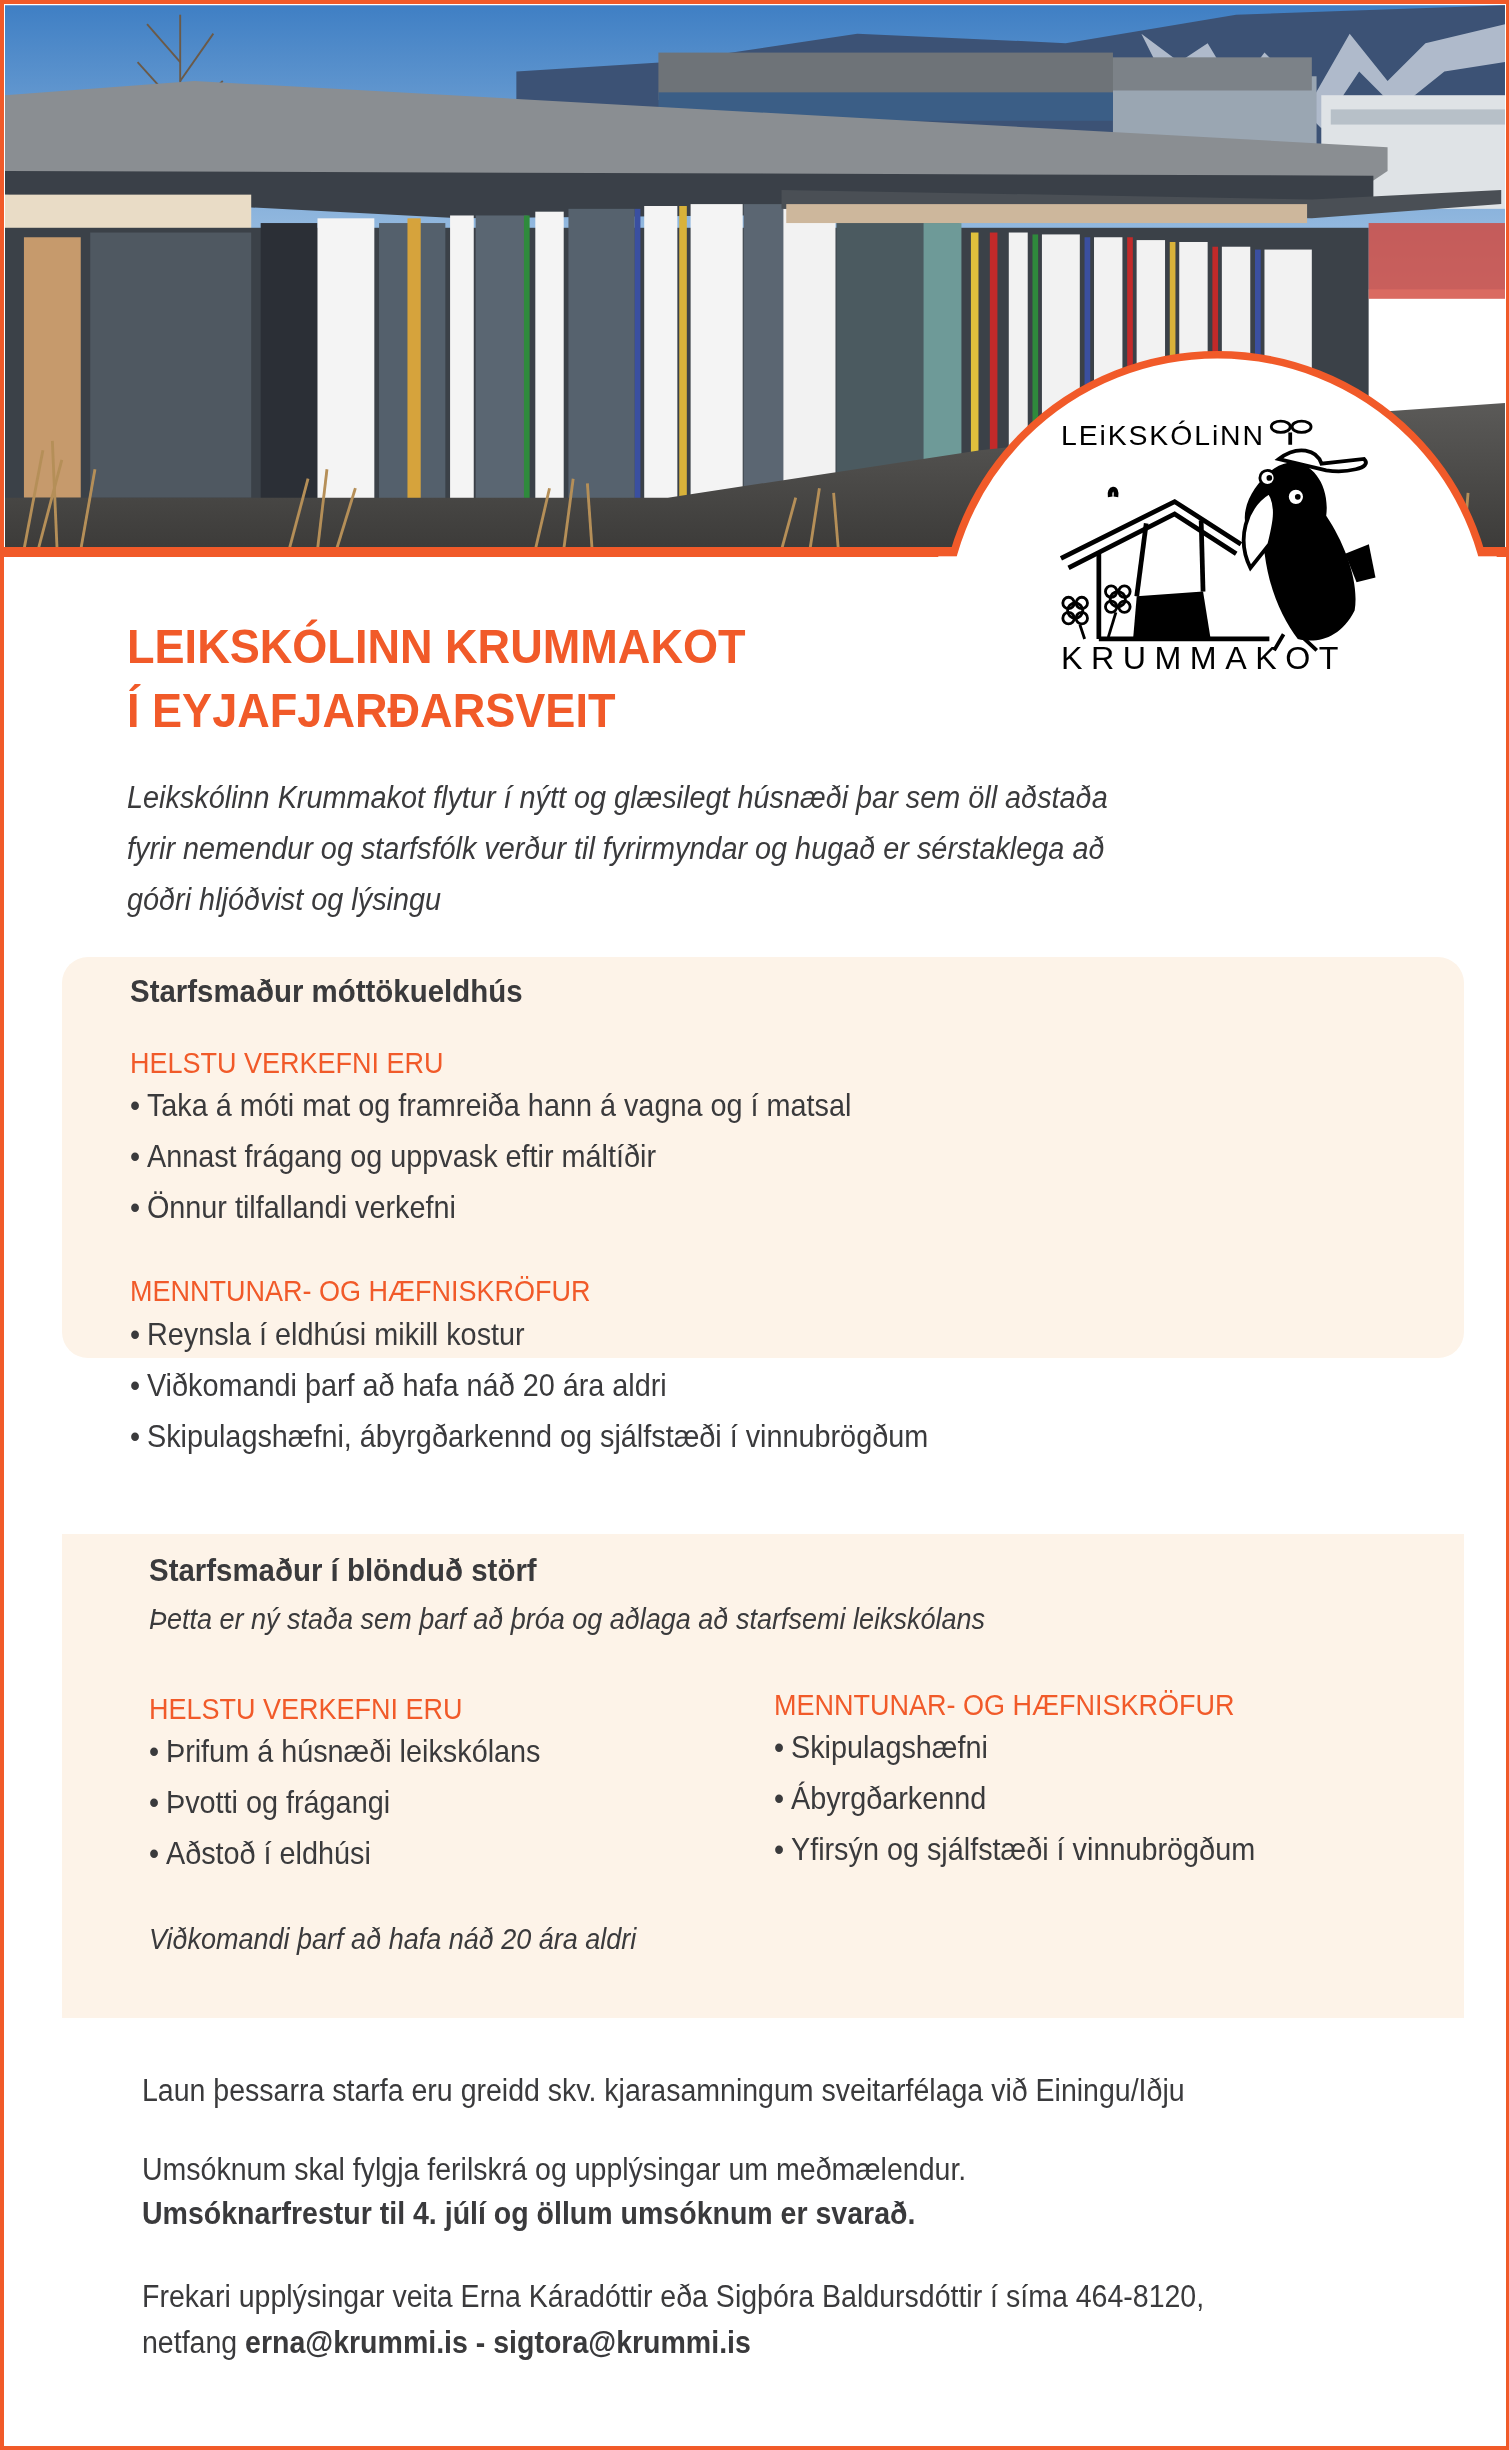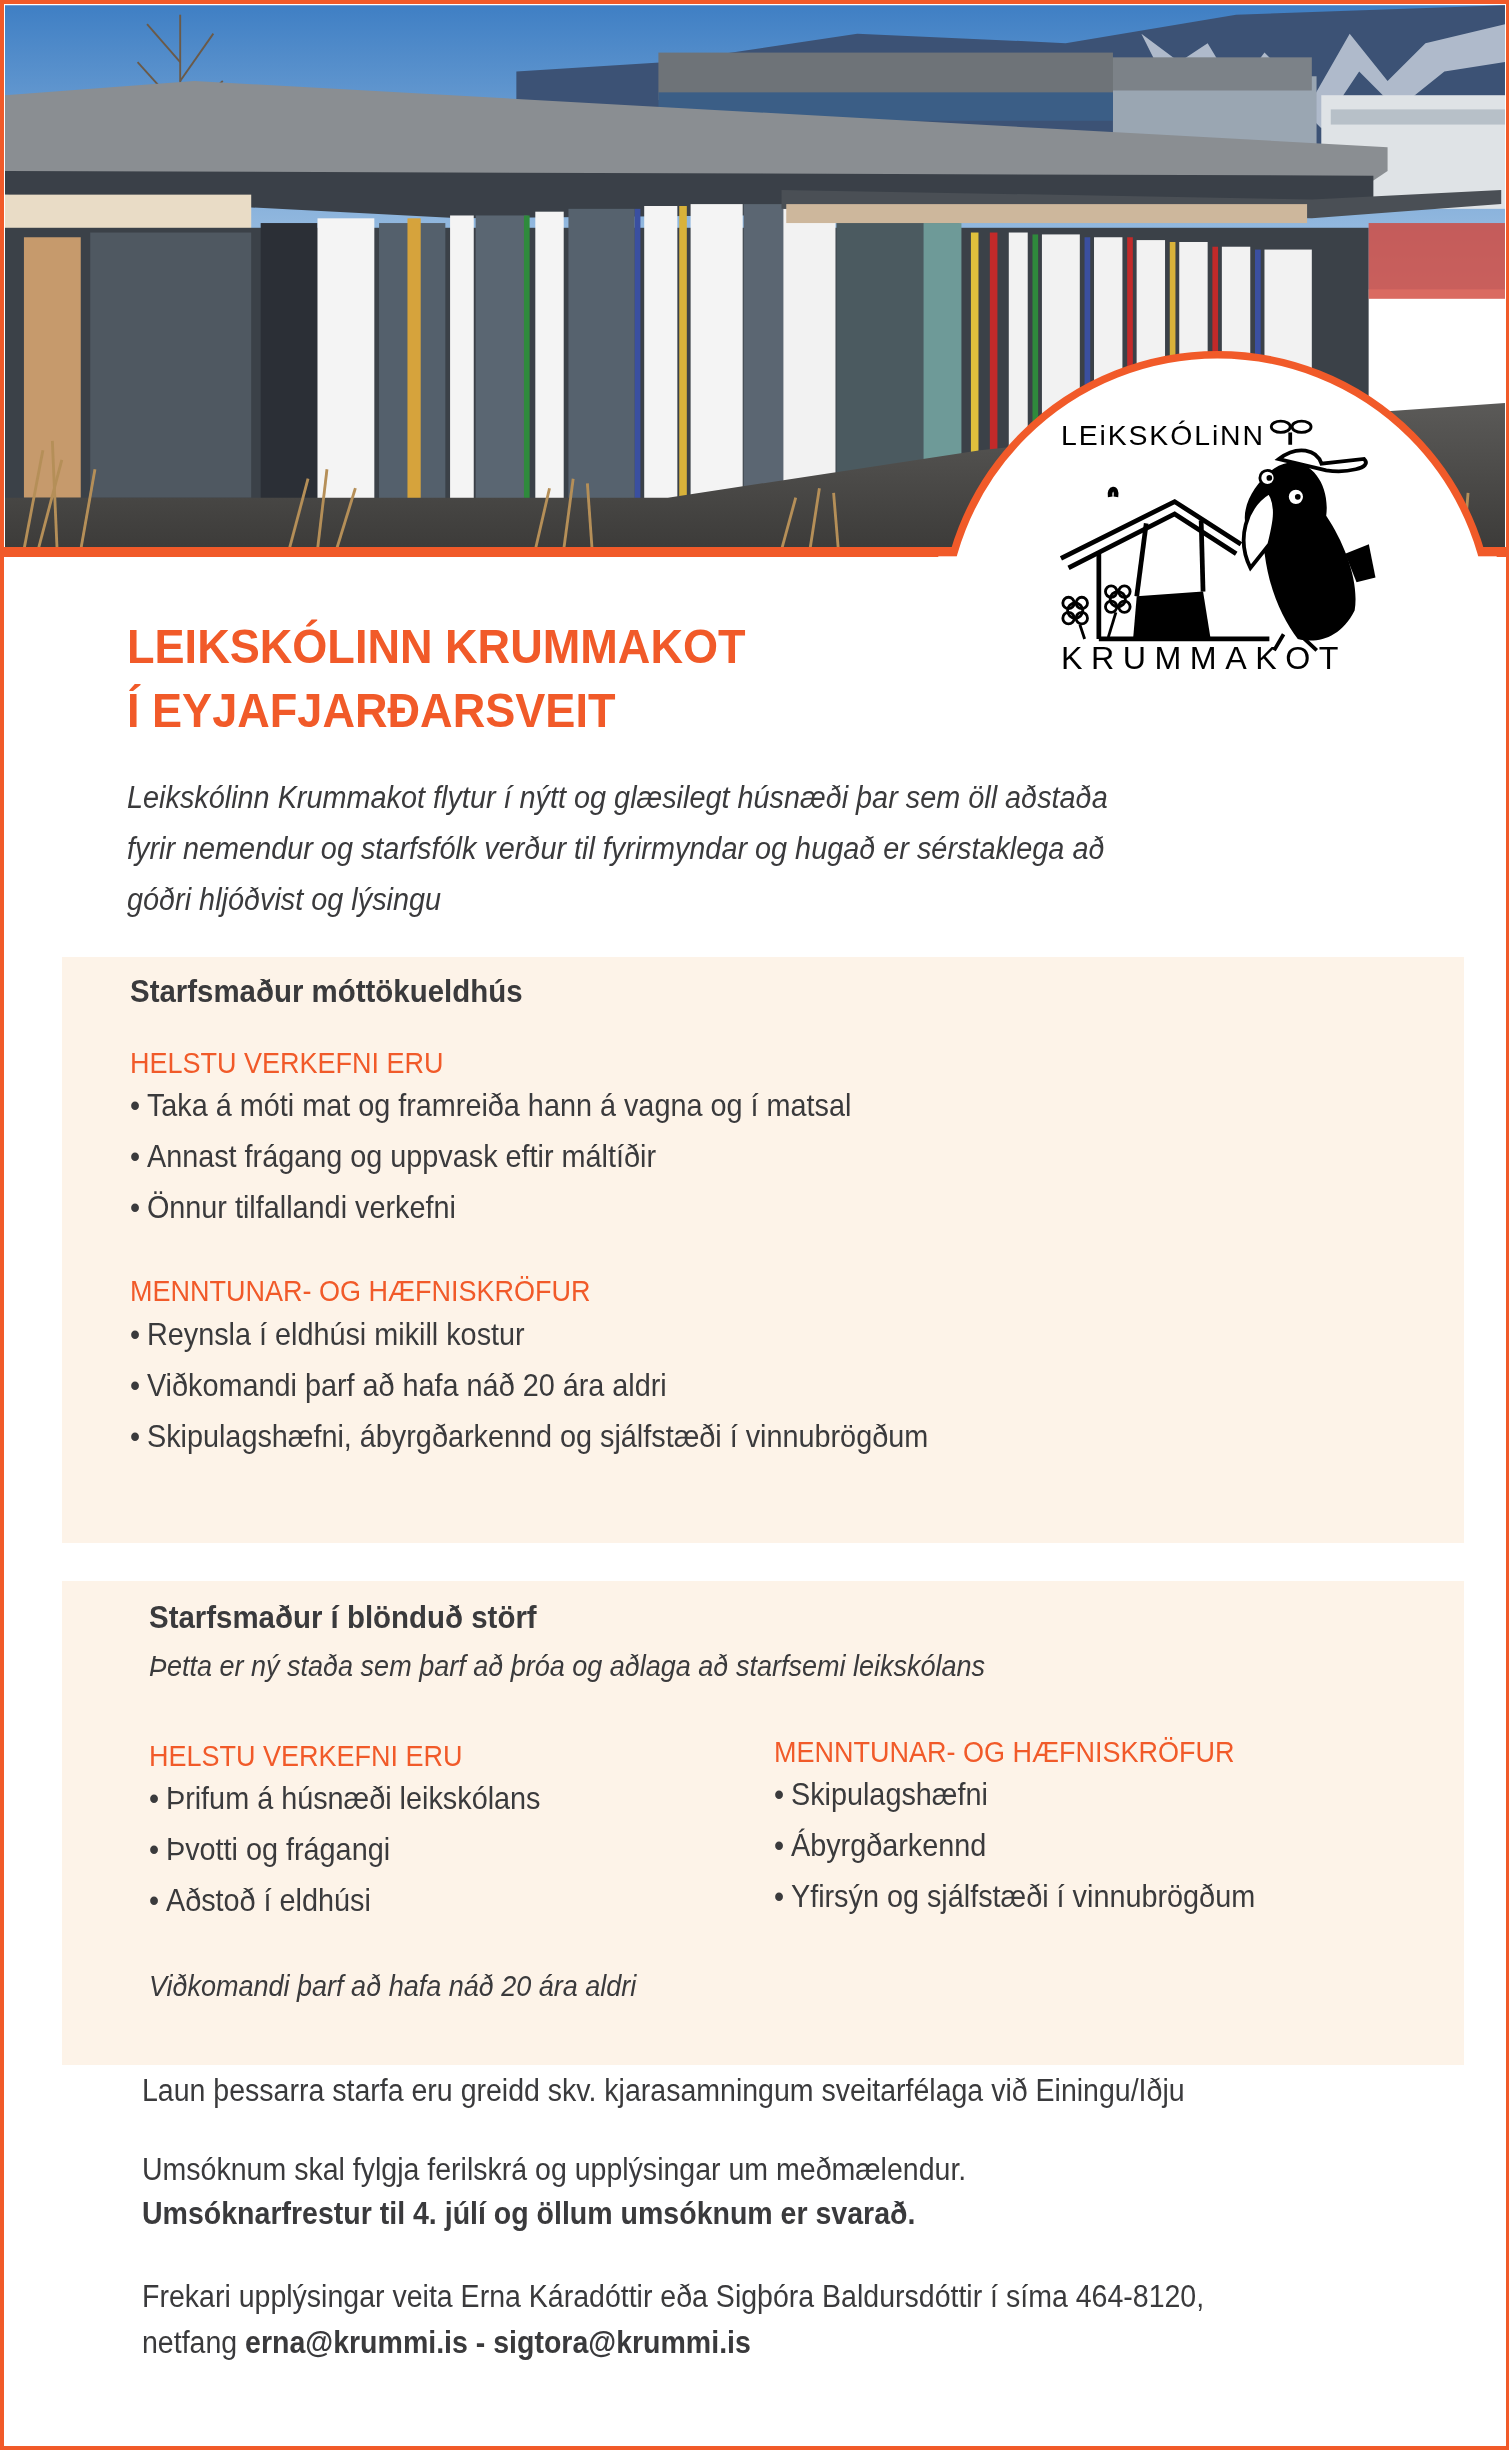--- a/index.html
+++ b/index.html
@@ -7,22 +7,22 @@
   .frame { position: absolute; left: 0; top: 0; width: 1510px; height: 2450px; box-sizing: border-box; border: 4.7px solid #f15a29; }
   .hero { position: absolute; left: 4.7px; top: 4.7px; width: 1500px; height: 545px; overflow: hidden; }
   .hero svg { display: block; }
   .hero-band { position: absolute; left: 0; top: 547px; width: 1510px; height: 9.5px; background: #f15a29; }
   .logo-arch { position: absolute; left: 938px; top: 350px; width: 559px; height: 530px; }
   .logo { position: absolute; left: 1042px; top: 402px; width: 360px; height: 275px; }
   .title { position: absolute; left: 127px; top: 614px; margin: 0; font-family: "Liberation Sans", sans-serif; font-weight: bold; font-size: 49px; line-height: 64px; color: #f15a29; letter-spacing: 0px; transform: scaleX(0.92); transform-origin: left top; }
   .title span { display: block; }
   .intro { position: absolute; left: 127px; top: 772px; width: 1279px; margin: 0; font-family: "Liberation Sans", sans-serif; font-style: italic; font-size: 31px; line-height: 51px; color: #3a3a3c; transform: scaleX(0.93); transform-origin: left top; }
   .box { position: absolute; left: 62px; width: 1402px; background: #fdf3e8; }
-  .box1 { top: 957px; height: 586px; }
-  .box2 { top: 1534px; height: 484px; margin-top: 47px; }
+  .box1 { top: 957px; height: 401px; border-radius: 26px; }
+  .box2 { top: 1534px; height: 484px; }
   .job-title { position: absolute; font-weight: bold; font-size: 32px; line-height: 38px; color: #3a3a3c; transform: scaleX(0.92); transform-origin: left top; white-space: nowrap; }
   .sub-title { position: absolute; font-style: italic; font-size: 30px; line-height: 38px; color: #3a3a3c; transform: scaleX(0.9); transform-origin: left top; white-space: nowrap; }
   .section-head { position: absolute; font-size: 30px; line-height: 38px; color: #f15a29; transform: scaleX(0.9); transform-origin: left top; white-space: nowrap; }
   .bullets { position: absolute; margin: 0; padding: 0; list-style: none; font-size: 32px; color: #3a3a3c; transform: scaleX(0.9); transform-origin: left top; white-space: nowrap; }
   .bullets li { height: 51px; line-height: 51px; }
   .bullets li::before { content: "\2022"; margin-right: 7.6px; }
   .note { position: absolute; font-style: italic; font-size: 30px; line-height: 38px; color: #3a3a3c; transform: scaleX(0.9); transform-origin: left top; white-space: nowrap; }
   .footer-p { position: absolute; left: 142px; margin: 0; font-size: 31px; line-height: 51px; color: #3a3a3c; transform: scaleX(0.92); transform-origin: left top; white-space: nowrap; }
   .footer-p b { font-weight: bold; }
   a.mail { color: #3a3a3c; text-decoration: none; font-weight: bold; }

